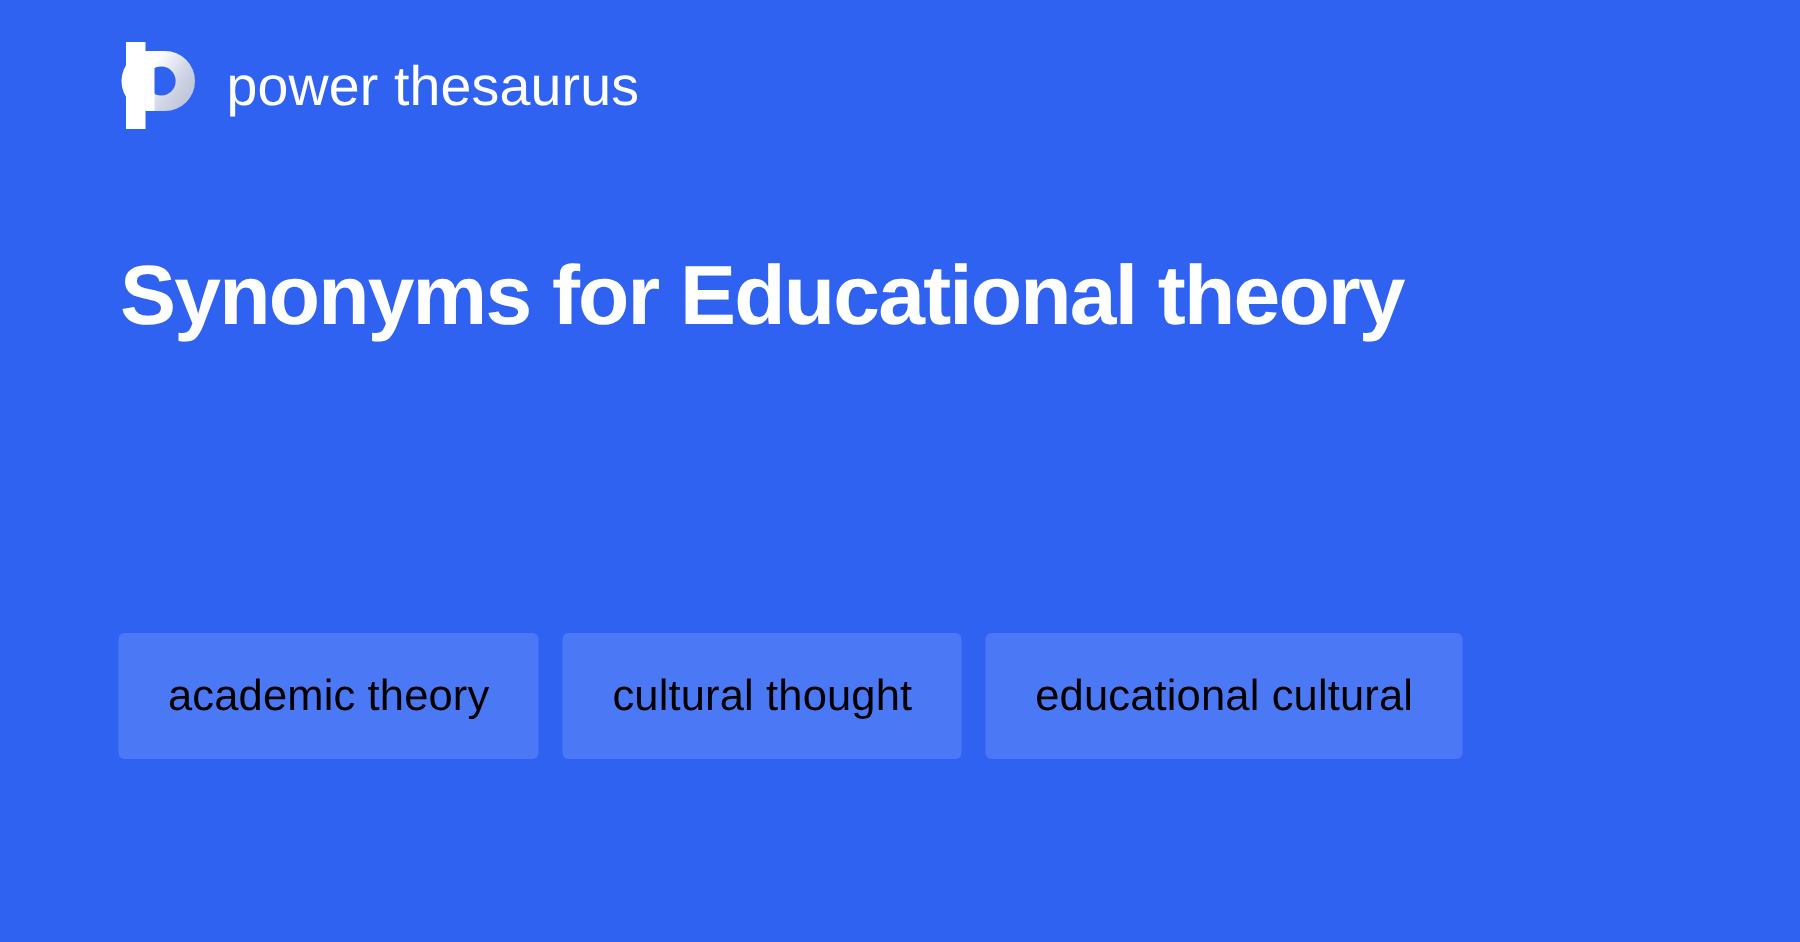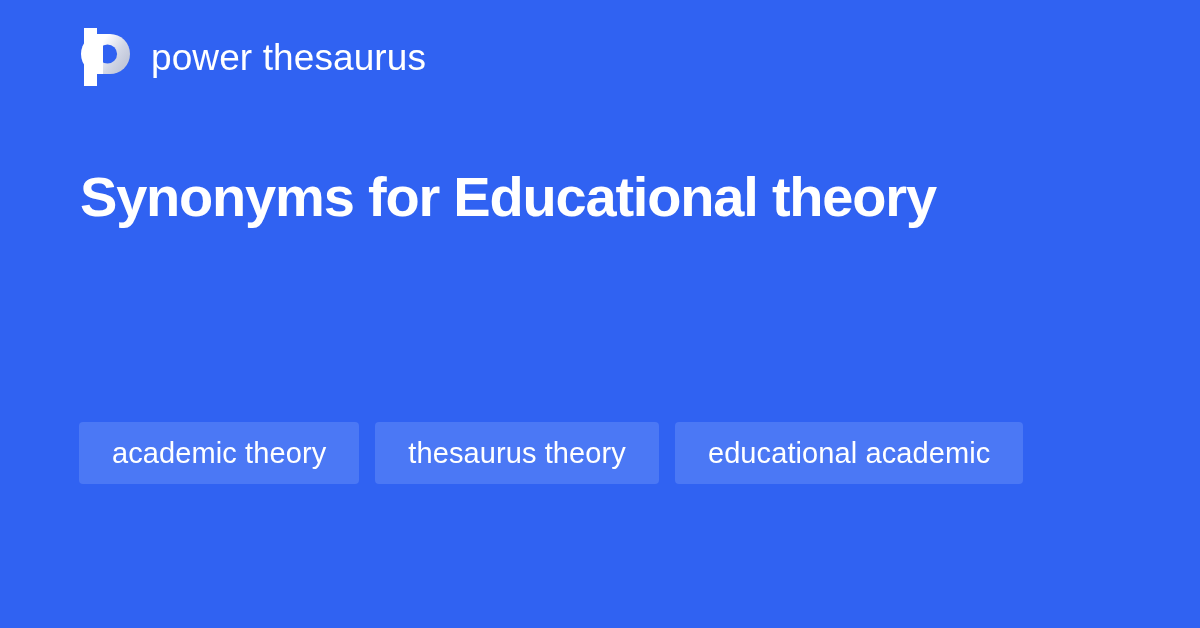--- a/index.html
+++ b/index.html
@@ -73,29 +73,29 @@
     position: absolute;
     left: 79px;
     top: 422px;
     width: 1040px;
     display: flex;
     flex-wrap: wrap;
     gap: 16px;
   }
 
   .chip {
-    height: 62px;
+    height: 84px;
     box-sizing: border-box;
     display: flex;
     align-items: center;
     justify-content: center;
     padding: 0 33px;
     background: #4b78f5;
     border-radius: 4px;
-    color: #ffffff;
+    color: #000000;
     font-size: 29px;
     line-height: 1;
     font-weight: 400;
     letter-spacing: 0.1px;
     white-space: nowrap;
     font-family: "Liberation Sans", "DejaVu Sans", sans-serif;
   }
 </style>
 </head>
 <body>
@@ -119,17 +119,17 @@
       <rect x="4" y="0" width="13" height="58" fill="#ffffff"></rect>
       <rect x="17" y="6" width="6" height="40" fill="#ffffff"></rect>
     </svg>
     <span class="brand-name">power thesaurus</span>
   </div>
 
   <h1 class="headline">Synonyms for Educational theory</h1>
 
   <div class="chips">
     <span class="chip">academic theory</span>
-    <span class="chip">thesaurus theory</span>
-    <span class="chip">educational academic</span>
+    <span class="chip">cultural thought</span>
+    <span class="chip">educational cultural</span>
   </div>
 
 </div>
 
 </body></html>

